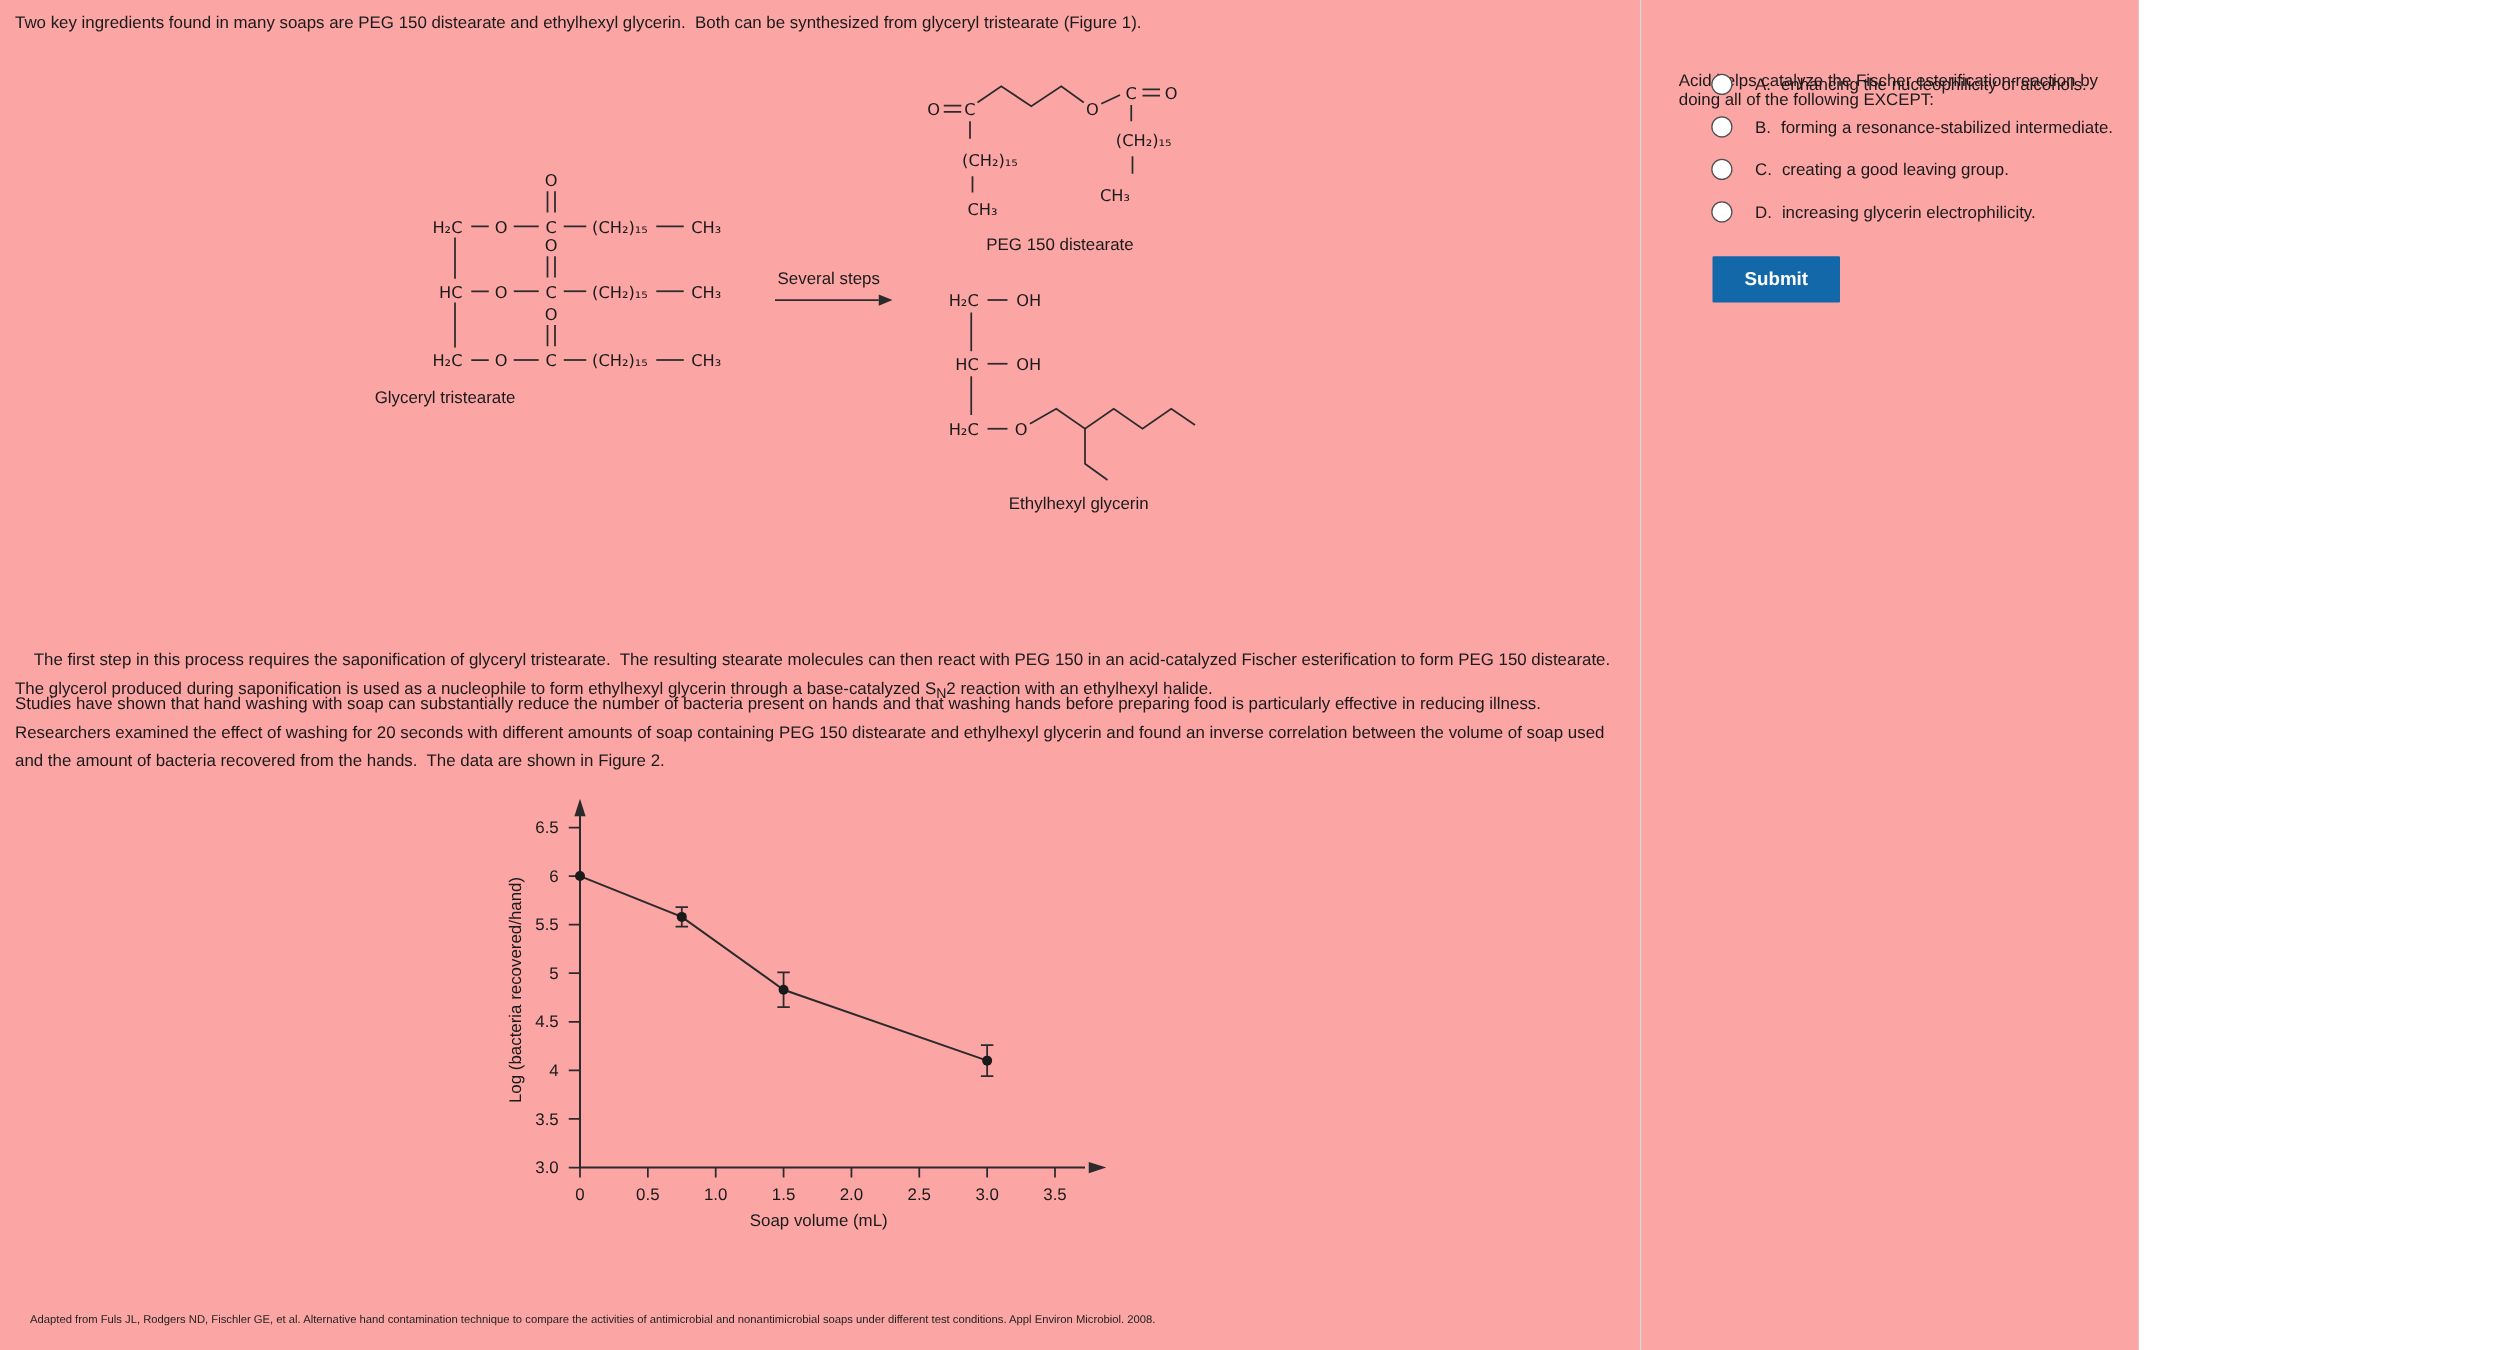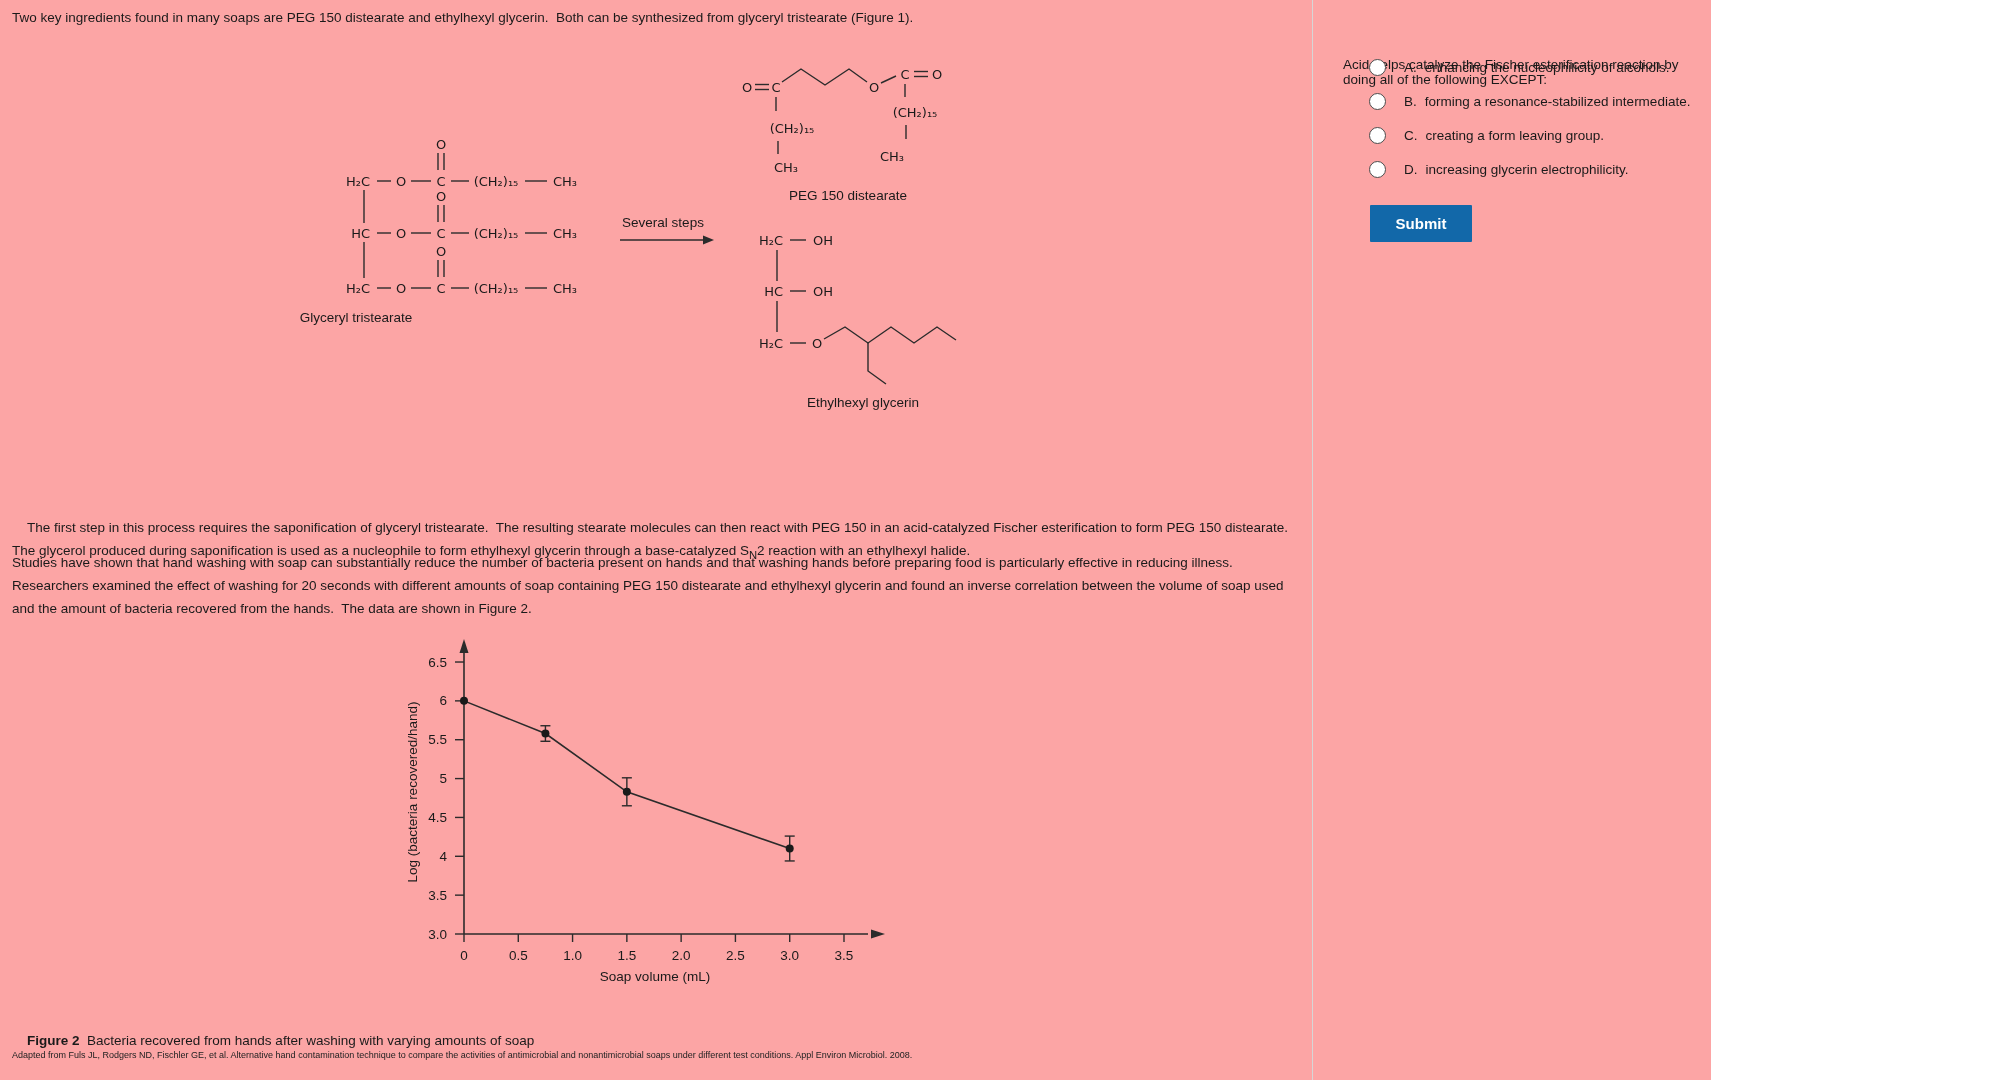--- a/index.html
+++ b/index.html
@@ -25,21 +25,21 @@
 
   
   .stem { position:absolute; left:1343px; top:9px; font-size:13.5px;margin-top:48px; }
   .option { position:absolute; left:1369px; height:20px; display:flex; align-items:center; font-size:13.5px; cursor:pointer; }
   .radio { width:17px; height:17px; border:1.5px solid #4d4d4d; border-radius:50%; background:#fff; box-sizing:border-box; flex:0 0 auto; }
   .letter { margin-left:18px; }
   .opt-text { margin-left:8px; }
   .submit { position:absolute; left:1370px; top:205px; width:102px; height:37px;
             border:none; border-radius:1px; color:#ffffff; font-size:15px;
             font-family:"Liberation Sans", sans-serif; cursor:pointer;font-weight:bold; }
-  .citation { position:absolute; left:12px; top:1050px; font-size:9px; color:#222; white-space:pre-wrap; }
+  .citation { position:absolute; left:24px; top:1050px; font-size:9px; color:#222; white-space:pre-wrap; }
 </style>
 </head>
 <body>
 
 <div class="page">
 
   <div class="txt" style="left:12px; top:6px; width:1292px;">Two key ingredients found in many soaps are PEG 150 distearate and ethylhexyl glycerin.  Both can be synthesized from glyceryl tristearate (Figure 1).</div>
 
   <svg class="mol" width="760" height="380" viewBox="0 0 760 380" style="position:absolute; left:255px; top:40px;">
 
@@ -193,44 +193,41 @@
         <polyline points="79,74.87 160.4275,107.50820000000002 241.855,165.79070000000002 404.71,222.51900000000003" fill="none" stroke="#2b2b2b" stroke-width="1.6"></polyline>
         <circle cx="79" cy="74.87" r="4" fill="#1a1a1a"></circle>
         <circle cx="160.4275" cy="107.50820000000002" r="4" fill="#1a1a1a"></circle>
         <circle cx="241.855" cy="165.79070000000002" r="4" fill="#1a1a1a"></circle>
         <circle cx="404.71" cy="222.51900000000003" r="4" fill="#1a1a1a"></circle>
       </g>
     <text class="axis-label" transform="rotate(-90 32 166)" x="32" y="166" text-anchor="middle">Log (bacteria recovered/hand)</text>
     <text class="axis-label" x="270" y="355" text-anchor="middle">Soap volume (mL)</text>
   </svg>
 
-  <div class="txt caption" style="left:12px; top:1006px; width:1292px;">
-    <span class="cap-label">Figure 2</span><span>  Bacteria recovered from hands after washing with varying amounts of soap</span>
-  </div>
 
   <div class="citation">Adapted from Fuls JL, Rodgers ND, Fischler GE, et al. Alternative hand contamination technique to compare the activities of antimicrobial and nonantimicrobial soaps under different test conditions. Appl Environ Microbiol. 2008.</div>
 
   <div class="divider" style="left:1312px;"></div>
 
   <div class="stem">Acid helps catalyze the Fischer esterification reaction by doing all of the following EXCEPT:</div>
 
   <div class="option" style="top:57px;">
     <span class="radio"></span>
     <span class="letter">A.</span>
     <span class="opt-text">enhancing the nucleophilicity of alcohols.</span>
   </div>
   <div class="option" style="top:91px;">
     <span class="radio"></span>
     <span class="letter">B.</span>
     <span class="opt-text">forming a resonance-stabilized intermediate.</span>
   </div>
   <div class="option" style="top:125px;">
     <span class="radio"></span>
     <span class="letter">C.</span>
-    <span class="opt-text">creating a form leaving group.</span>
+    <span class="opt-text">creating a good leaving group.</span>
   </div>
   <div class="option" style="top:159px;">
     <span class="radio"></span>
     <span class="letter">D.</span>
     <span class="opt-text">increasing glycerin electrophilicity.</span>
   </div>
 
   <button class="submit" style="background: rgb(18, 104, 169);">Submit</button>
 
 </div>

